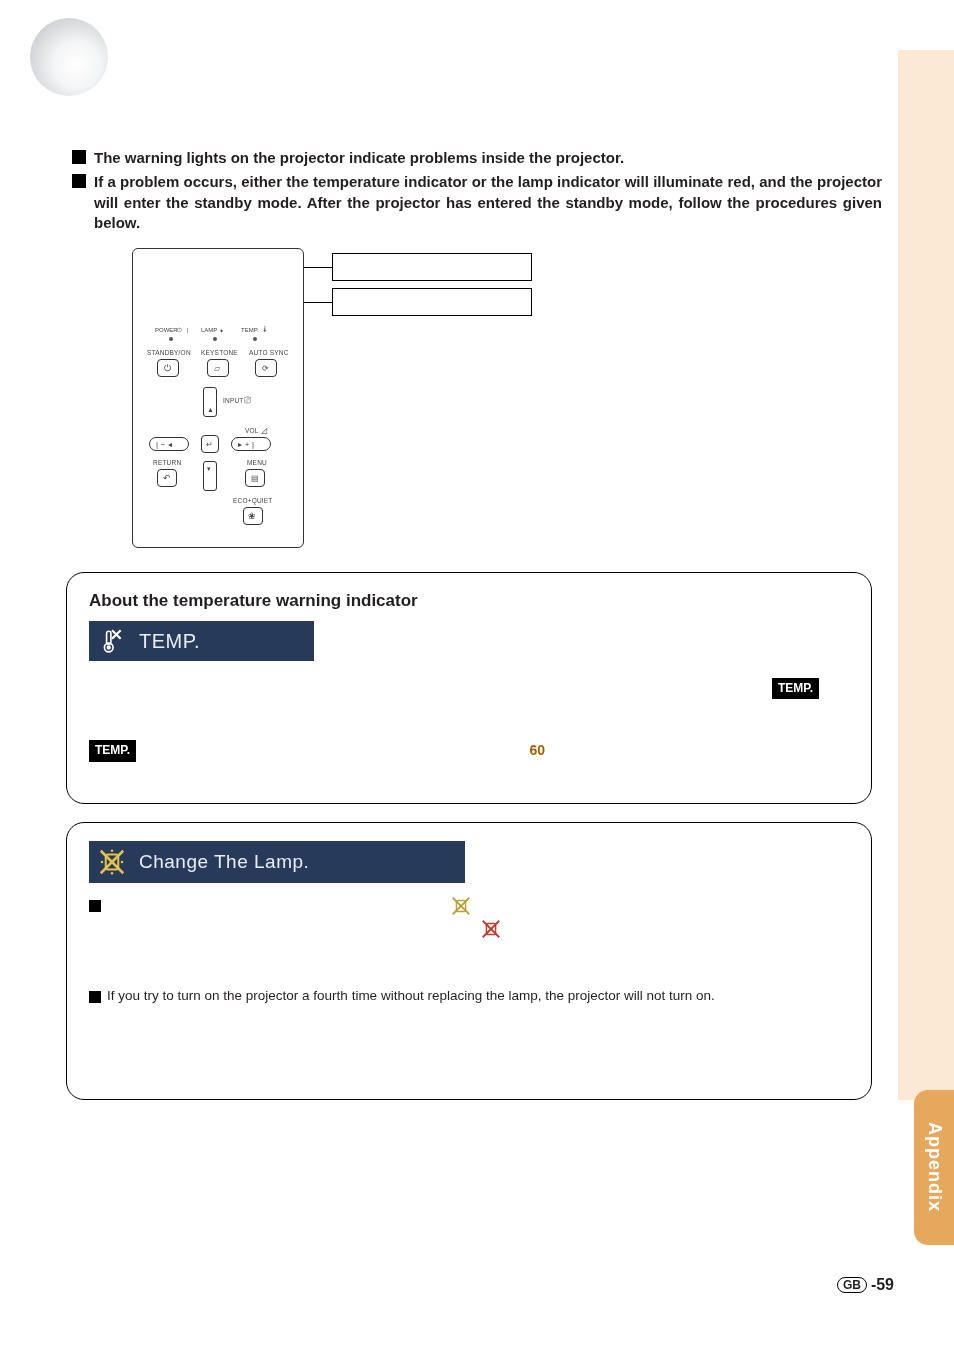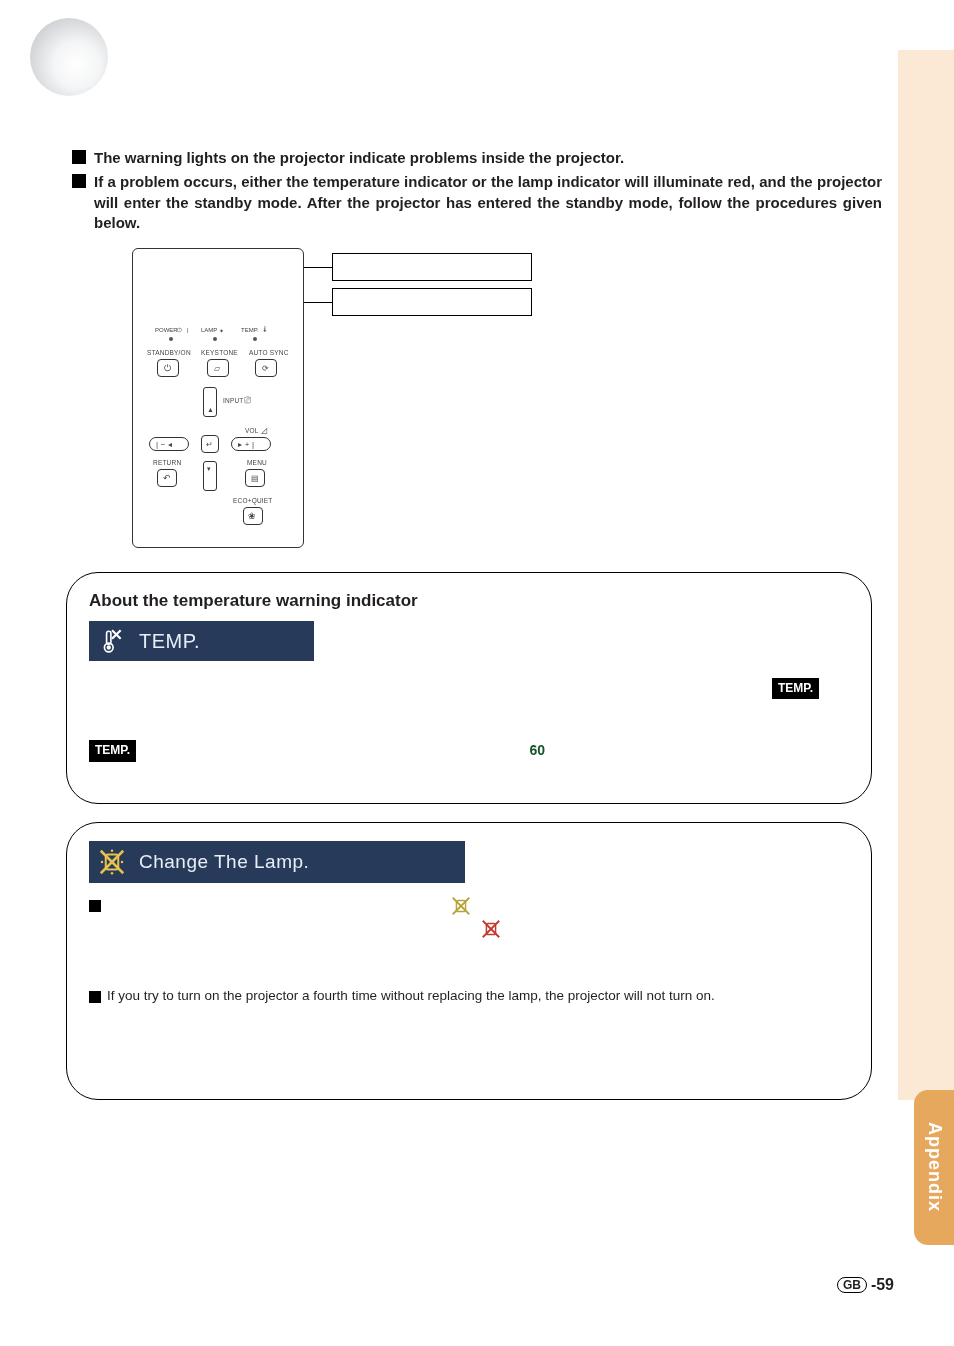--- a/index.html
+++ b/index.html
@@ -18,34 +18,34 @@
   .leader-box { position: absolute; border: 1px solid #000; background: #fff; }
   .leader-line { position: absolute; background: #000; }
 
   
   .ind-dot { position: absolute; width: 4px; height: 4px; border-radius: 50%; background: #555; }
   .ind-lbl { position: absolute; font-size: 6px; color: #444; white-space: nowrap; }
   .btn-outline { position: absolute; border: 1px solid #333; background: #fff; border-radius: 3px; }
   .btn-round { border-radius: 4px; }
   .tiny-lbl { position: absolute; font-size: 6.5px; color: #444; letter-spacing: 0.2px; }
 
-  .info-box { position: absolute; border: 1px solid #000; border-radius: 32px; padding: 18px 22px 22px 22px; background: #fff; }
+  .info-box { position: absolute; border: 1px solid #000; border-radius: 18px; padding: 18px 22px 22px 22px; background: #fff; }
   .box1 { left: 66px; top: 572px; width: 806px; height: 232px; }
   .box2 { left: 66px; top: 822px; width: 806px; height: 278px; }
   .box-title { font-size: 17px; font-weight: bold; margin-bottom: 10px; }
   .osd-bar { display: flex; align-items: center; background: #283a5a; color: #e9eef6; font-family: "Arial", sans-serif; }
   .osd-temp { width: 225px; height: 40px; font-size: 20px; font-weight: 500; }
   .osd-lamp { width: 376px; height: 42px; font-size: 19px; }
   .osd-icon-slot { width: 46px; height: 100%; display: flex; align-items: center; justify-content: center; color: #f1c232; }
   .osd-text { flex: 1; padding-left: 4px; letter-spacing: 0.5px; }
 
   .body-para { font-size: 14px; color: #fff; line-height: 1.45; margin-top: 16px; text-align: justify; }
   .body-para .visible-black { color: #231f20; font-weight: bold; }
   .temp-pill { display: inline-flex; align-items: center; justify-content: center; background: #000; color: #fff; font-size: 12px; padding: 2px 6px; font-weight: bold; vertical-align: middle; }
-  .link-blue { color: #14532d; font-weight: bold; }
+  .link-blue { color: #a16207; font-weight: bold; }
 
   .lamp-icon-green { display:inline-block; width:22px; height:22px; vertical-align:middle; }
   .lamp-icon-red { display:inline-block; width:22px; height:22px; vertical-align:middle; }
 
   .box2 .warn-line { font-size: 13.5px; font-weight: normal; margin-top: 28px; display:flex; align-items:center; }
   .box2 .warn-line .sq2 { width:12px; height:12px; background:#000; margin-right:6px; margin-top:3px; flex:0 0 auto; }
 
   .footer { position: absolute; right: 60px; bottom: 52px; font-size: 16px; font-weight: bold; display:flex; align-items:center; gap:4px; }
   .gb-badge { border:1.5px solid #000; border-radius:10px; font-size:12px; padding:0 5px; font-weight:bold; }
 

